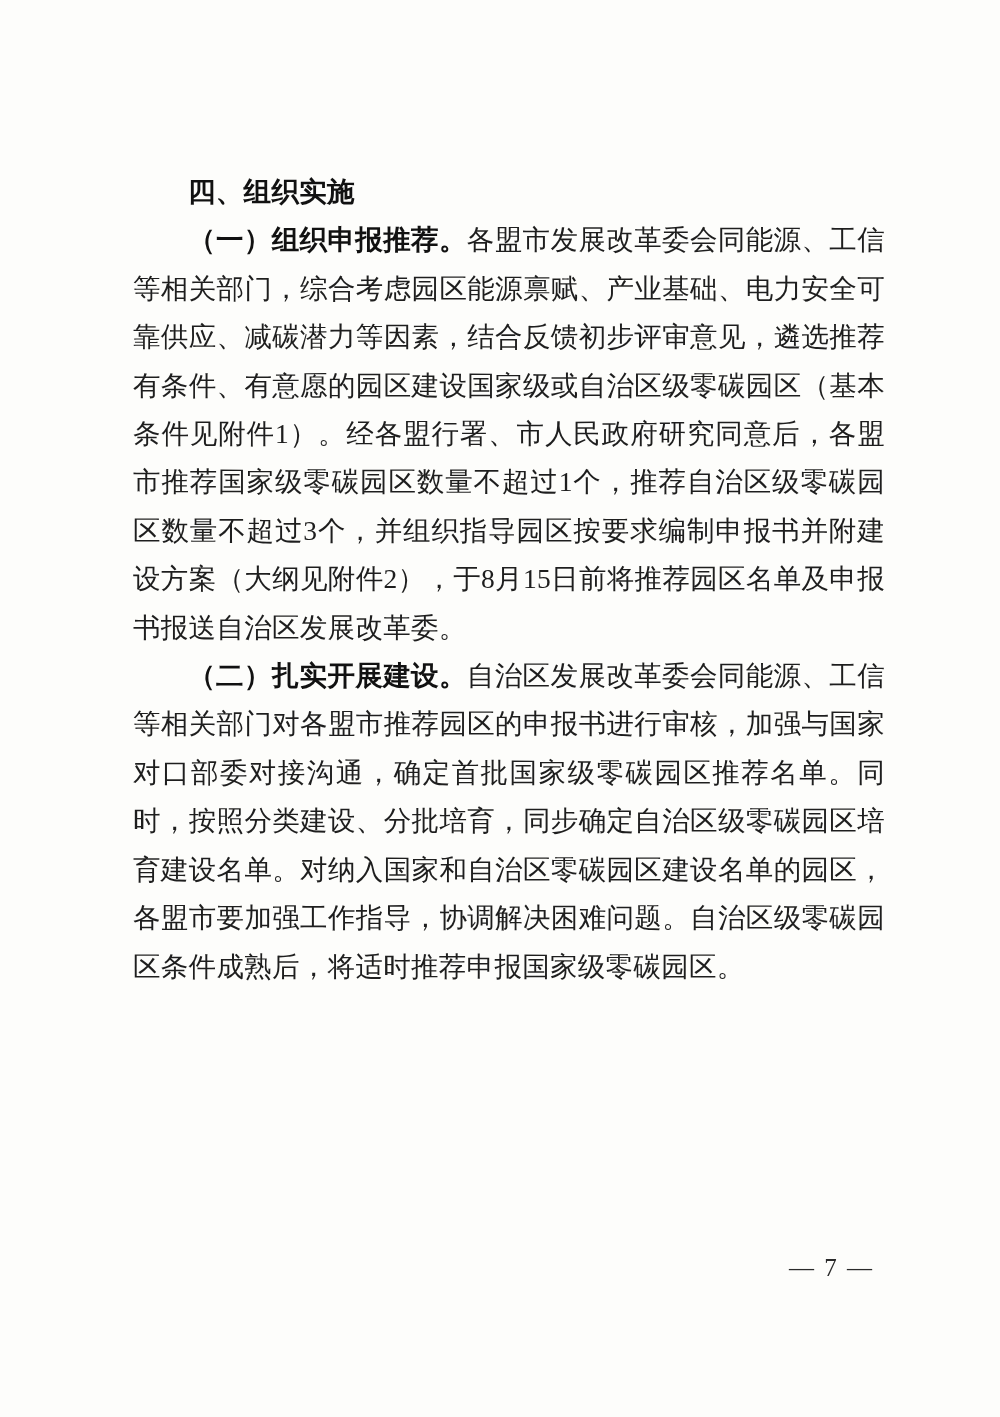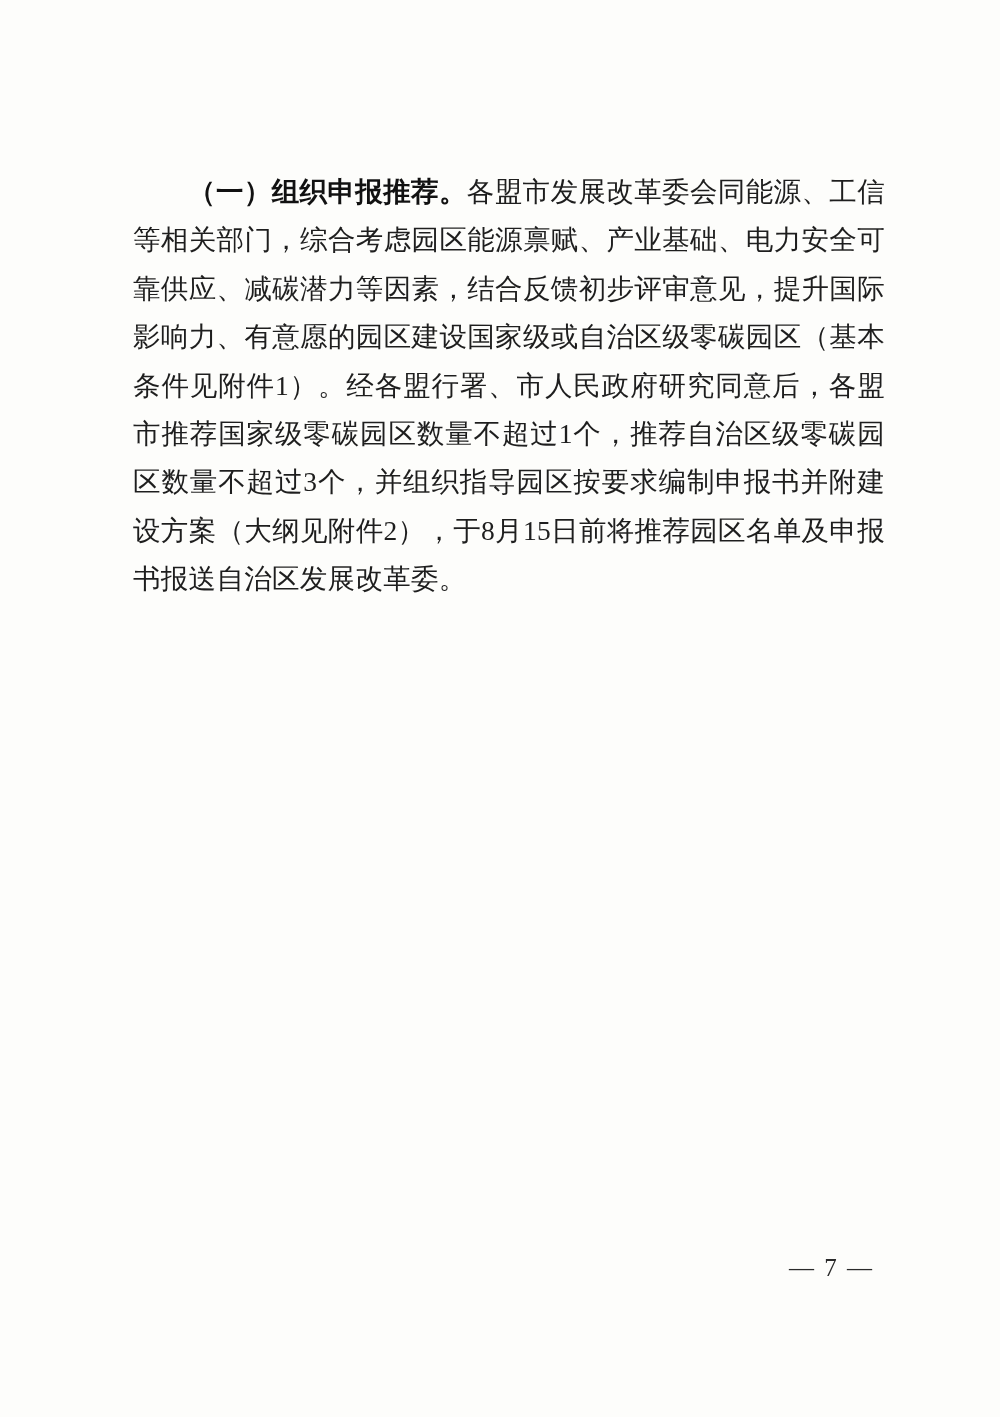--- a/index.html
+++ b/index.html
@@ -61,22 +61,24 @@
   }
 </style>
 </head>
 <body>
 
 <div class="doc-page">
 
   <div class="content">
 
 
+    <h2 class="heading">四、组织实施</h2>
 
-    <p class="para indent"><span class="lead">（一）组织申报推荐。</span><span>各盟市发展改革委会同能源、工信等相关部门，综合考虑园区能源禀赋、产业基础、电力安全可靠供应、减碳潜力等因素，结合反馈初步评审意见，提升国际影响力、有意愿的园区建设国家级或自治区级零碳园区（基本条件见附件1）。经各盟行署、市人民政府研究同意后，各盟市推荐国家级零碳园区数量不超过1个，推荐自治区级零碳园区数量不超过3个，并组织指导园区按要求编制申报书并附建设方案（大纲见附件2），于8月15日前将推荐园区名单及申报书报送自治区发展改革委。</span></p>
+    <p class="para indent"><span class="lead">（一）组织申报推荐。</span><span>各盟市发展改革委会同能源、工信等相关部门，综合考虑园区能源禀赋、产业基础、电力安全可靠供应、减碳潜力等因素，结合反馈初步评审意见，遴选推荐有条件、有意愿的园区建设国家级或自治区级零碳园区（基本条件见附件1）。经各盟行署、市人民政府研究同意后，各盟市推荐国家级零碳园区数量不超过1个，推荐自治区级零碳园区数量不超过3个，并组织指导园区按要求编制申报书并附建设方案（大纲见附件2），于8月15日前将推荐园区名单及申报书报送自治区发展改革委。</span></p>
 
+    <p class="para indent"><span class="lead">（二）扎实开展建设。</span><span>自治区发展改革委会同能源、工信等相关部门对各盟市推荐园区的申报书进行审核，加强与国家对口部委对接沟通，确定首批国家级零碳园区推荐名单。同时，按照分类建设、分批培育，同步确定自治区级零碳园区培育建设名单。对纳入国家和自治区零碳园区建设名单的园区，各盟市要加强工作指导，协调解决困难问题。自治区级零碳园区条件成熟后，将适时推荐申报国家级零碳园区。</span></p>
 
 
   </div>
 
   <div class="footer">— 7 —</div>
 
 </div>
 
 </body></html>

